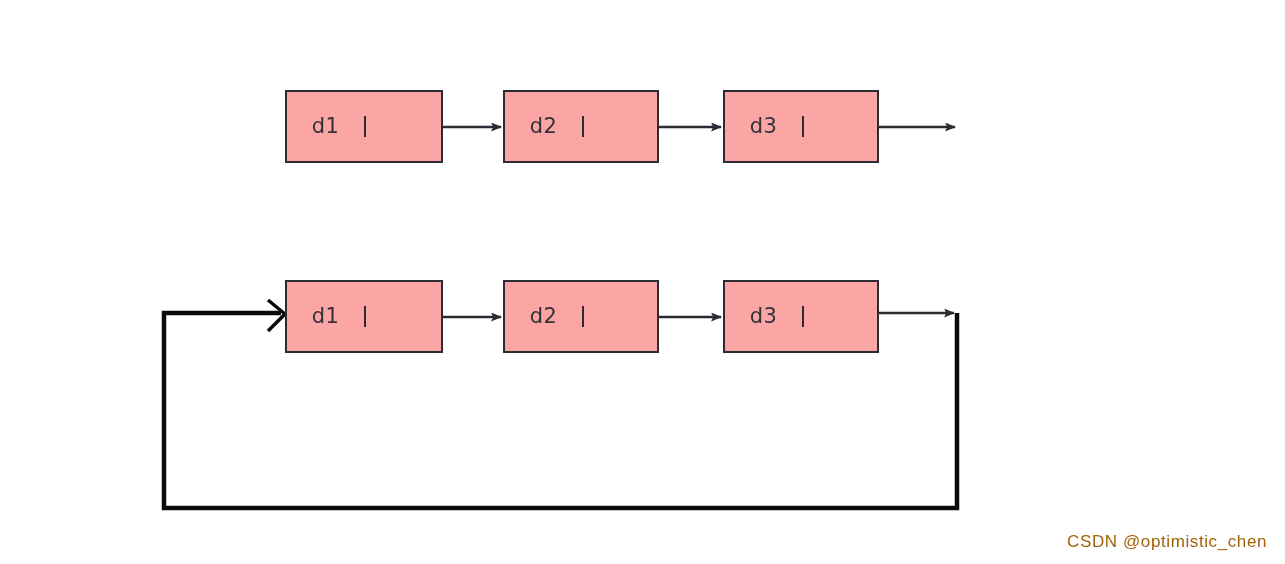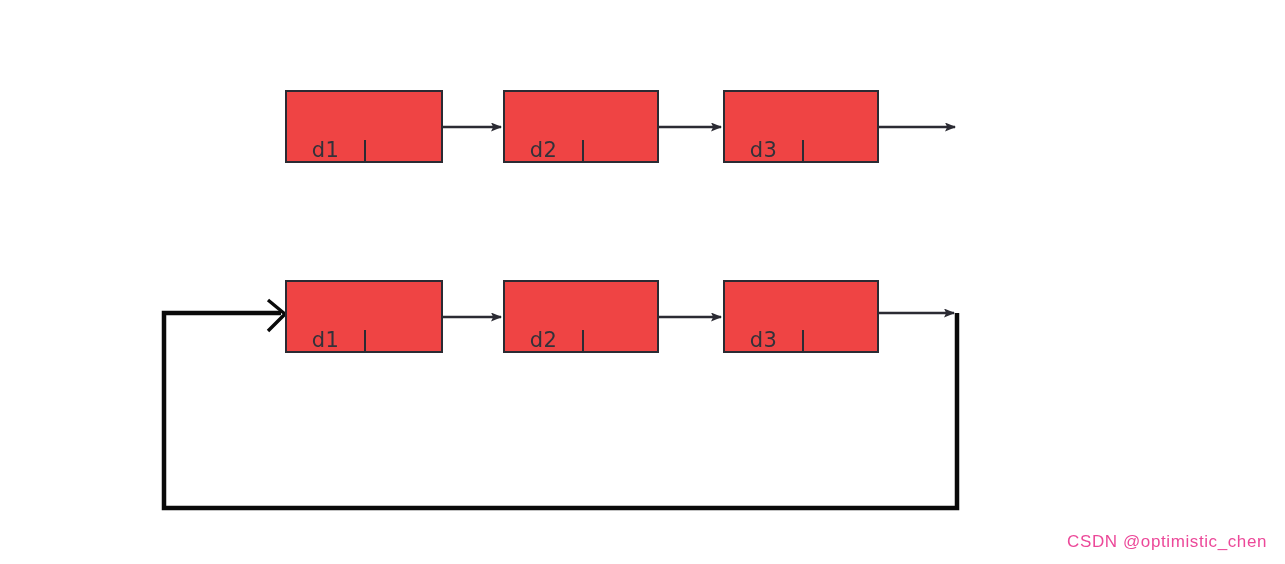--- a/index.html
+++ b/index.html
@@ -21,24 +21,24 @@
   #diagram-svg {
     position: absolute;
     left: 0;
     top: 0;
     width: 1285px;
     height: 564px;
   }
   .node-box {
     position: absolute;
     box-sizing: border-box;
-    background: #ef4444;
+    background: #fca5a5;
     border: 2.5px solid #2b2b33;
     display: flex;
-    align-items: flex-end;
+    align-items: center;
   }
   .node-data {
     flex: 0 0 79px;
     display: flex;
     align-items: center;
     justify-content: center;
     box-sizing: border-box;
     border-right: 2.5px solid #2b2b33;
   }
   .node-next {
@@ -51,21 +51,21 @@
     color: #32323a;
     line-height: 1;
     letter-spacing: 0.5px;
   }
   .watermark {
     position: absolute;
     right: 18px;
     bottom: 12px;
     font-family: "Liberation Sans", sans-serif;
     font-size: 17px;
-    color: #ec4899;
+    color: #a16207;
     letter-spacing: 0.6px;
     white-space: nowrap;
     margin-left: 6px;
   }
 </style>
 </head>
 <body>
 
 <div id="canvas">
 

